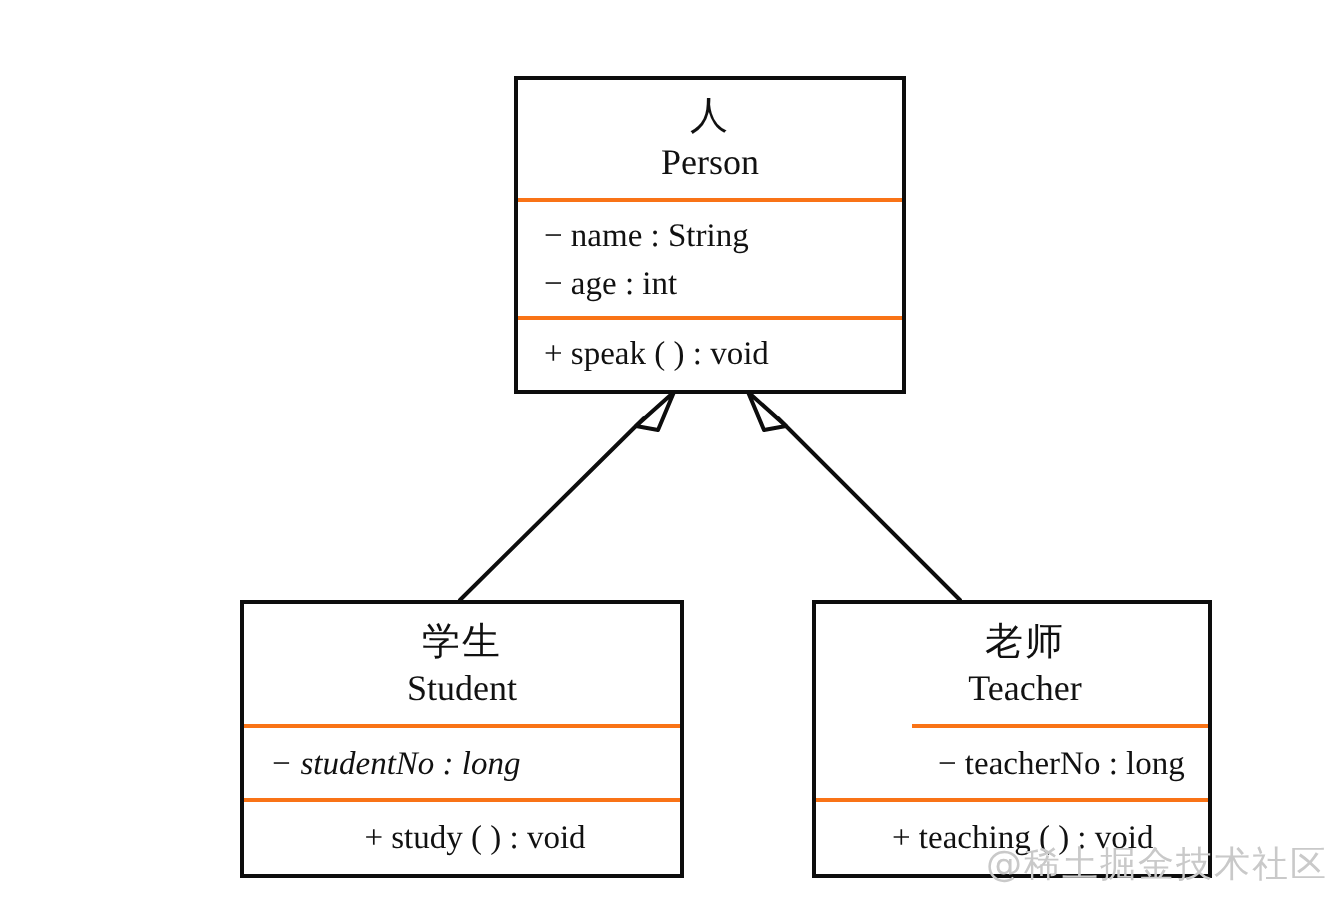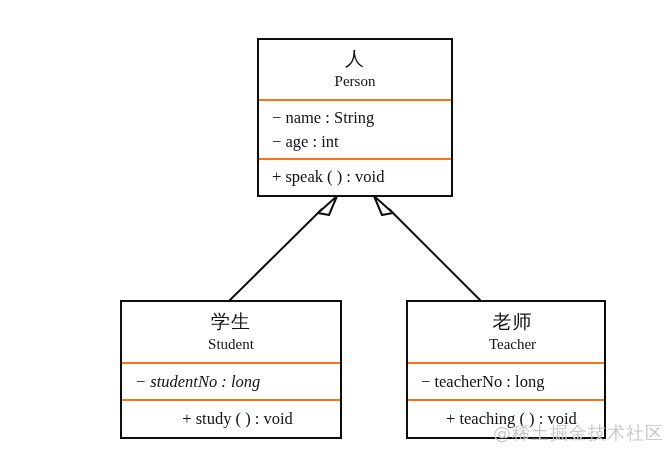--- a/index.html
+++ b/index.html
@@ -47,21 +47,21 @@
   .uml-header {
     align-items: center;
     text-align: center;
   }
   .uml-name-cn {
     font-size: 19px;
     line-height: 23px;
     letter-spacing: 1px;
   }
   .uml-name-en {
-    font-size: 15px;
+    font-size: 18px;
     line-height: 22px;
     text-align: right;
   }
   .uml-members {
     padding-left: 13px;
   }
   .uml-member {
     font-size: 16.5px;
     line-height: 24px;
     white-space: nowrap;
@@ -87,21 +87,21 @@
   #class-student .c-attrs   { height: 38px; font-style: italic; }
   #class-student .c-methods { height: 39px; text-align: center; }
 
   #class-teacher {
     left: 406px;
     top: 300px;
     width: 200px;
     height: 139px;
   }
   #class-teacher .c-header  { height: 62px; margin-left: 13px; }
-  #class-teacher .c-attrs   { height: 38px; }
+  #class-teacher .c-attrs   { height: 38px; margin-left: 48px; }
   #class-teacher .c-methods { height: 39px; padding-left: 38px; }
 
   
   #watermark {
     position: absolute;
     right: 8px;
     bottom: 8px;
     font-size: 18px;
     line-height: 18px;
     color: #c9c9c9;

